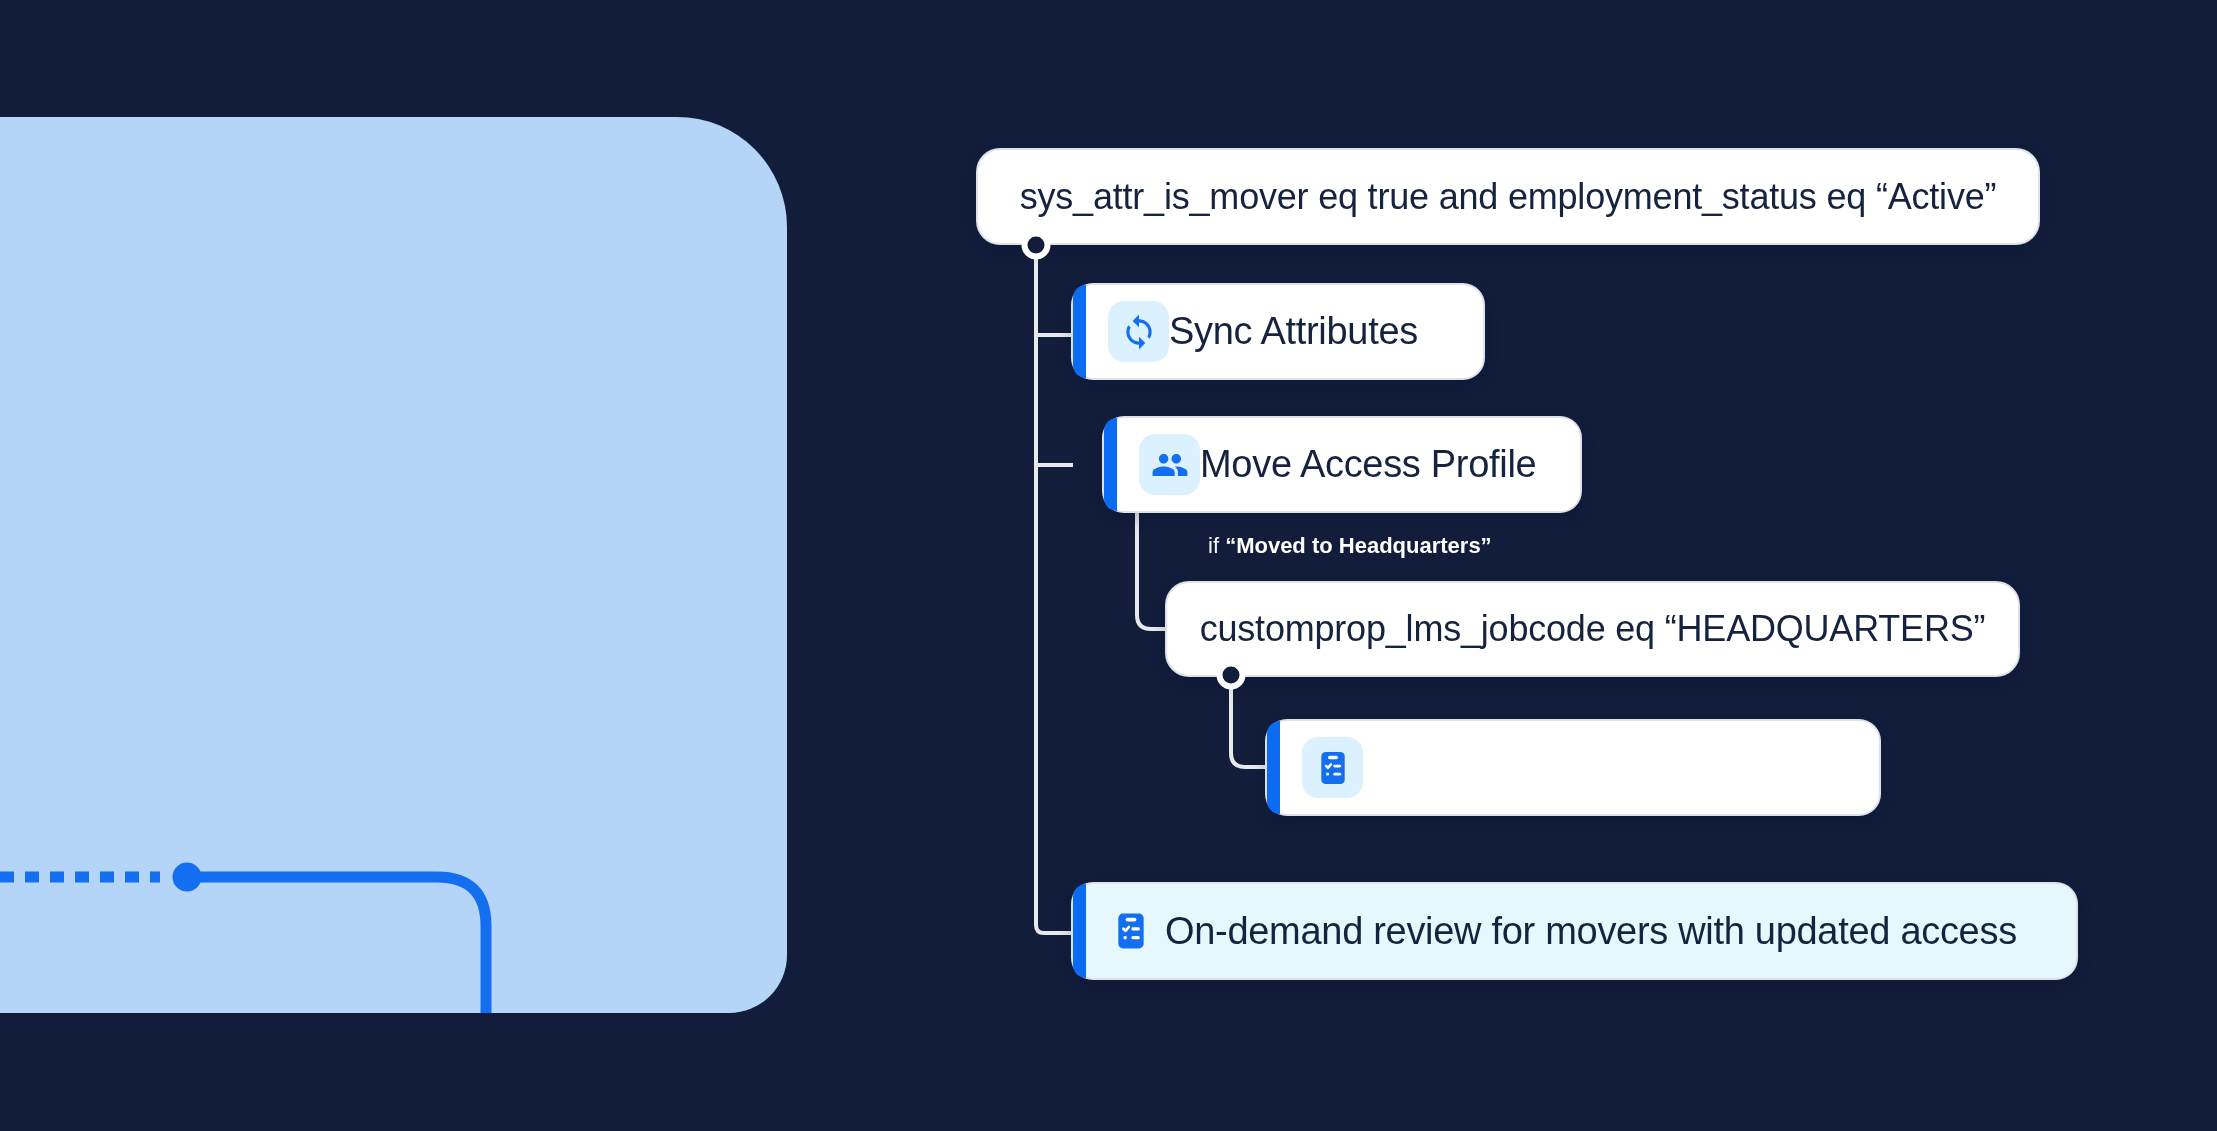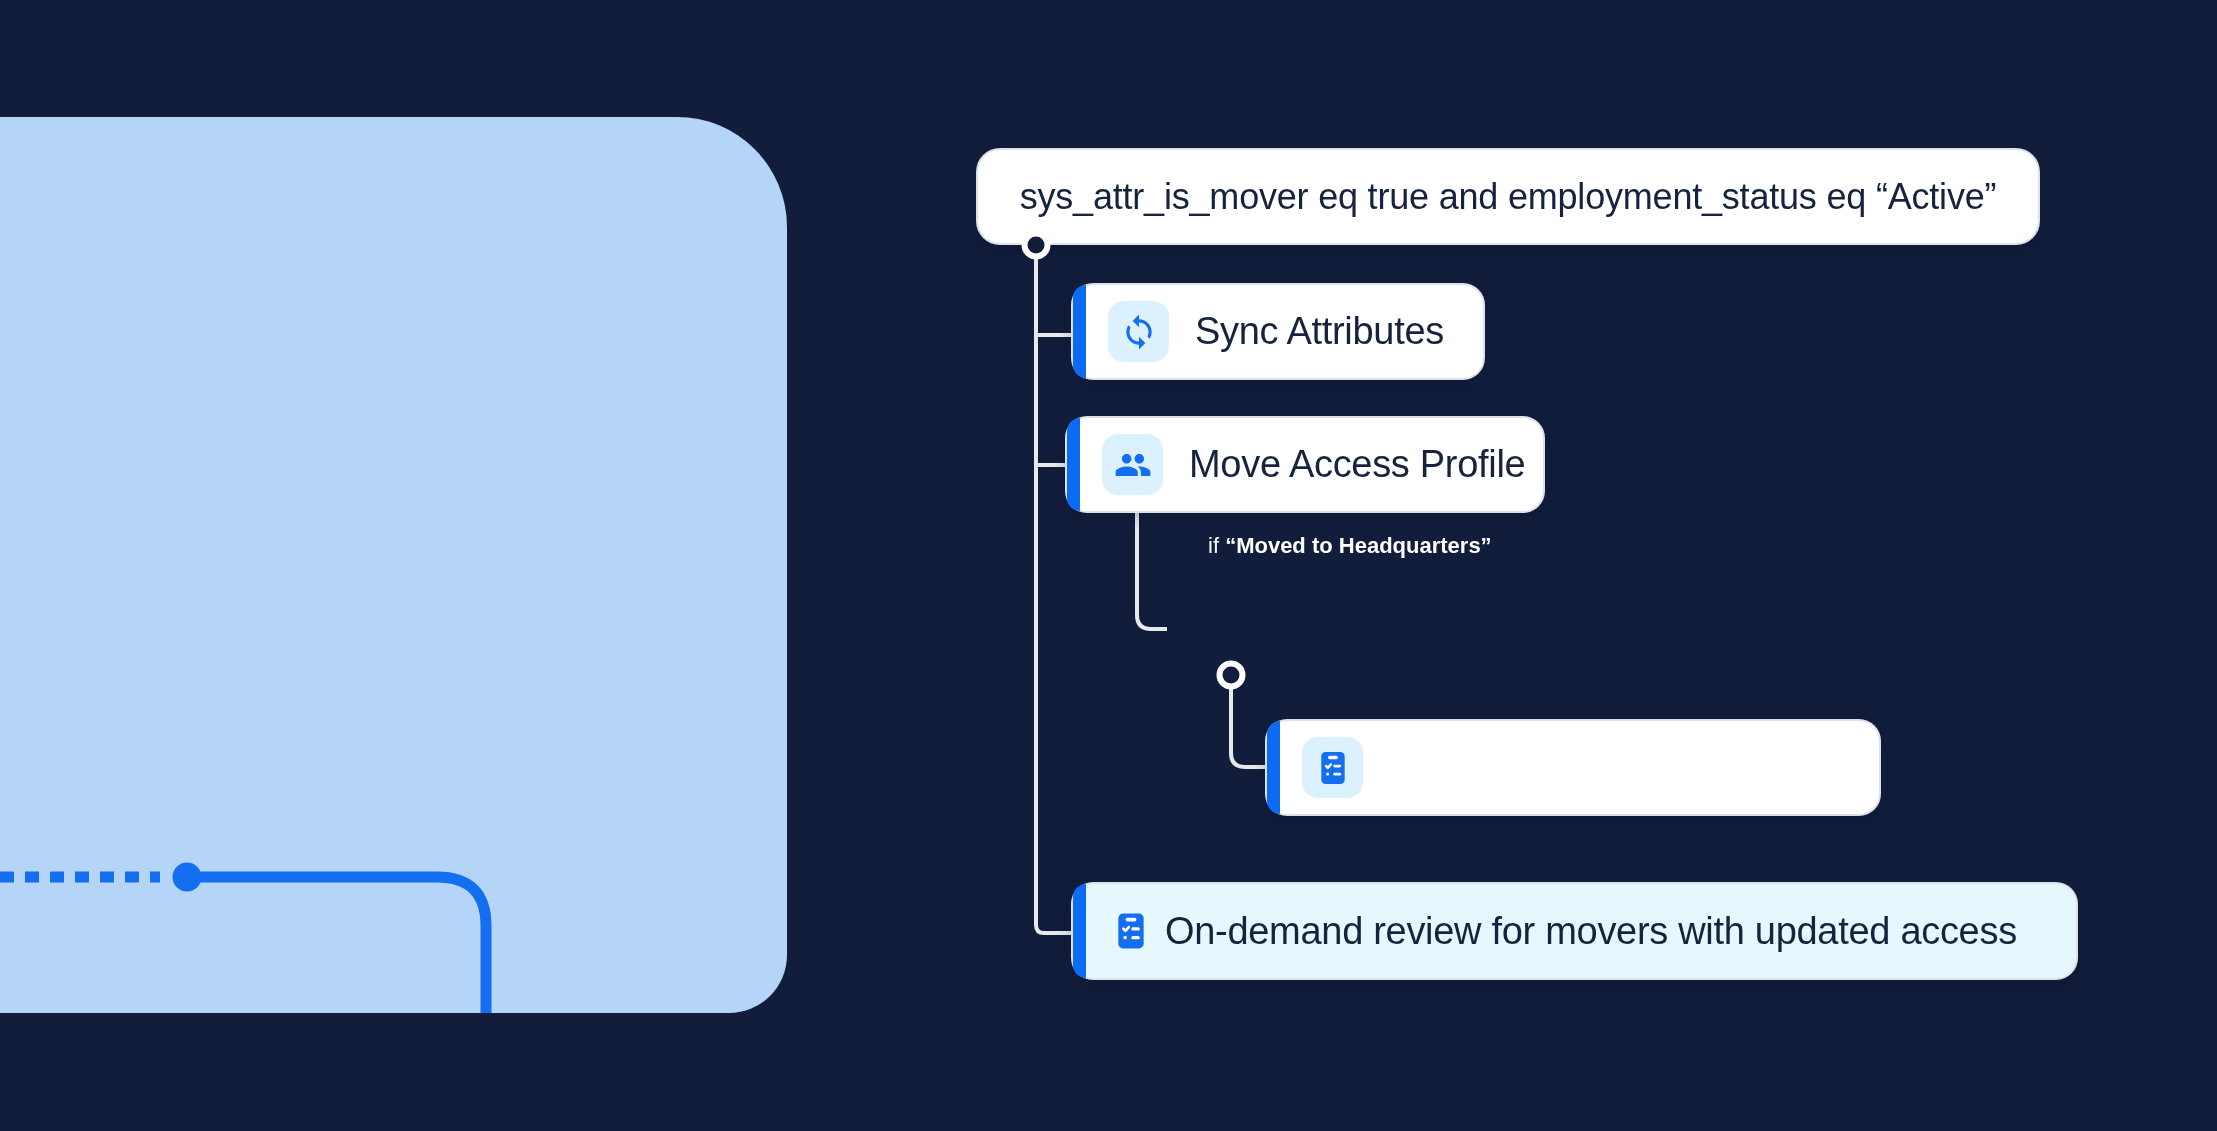--- a/index.html
+++ b/index.html
@@ -59,25 +59,25 @@
     background:#0b6bf2;border-radius:20px 0 0 20px;
   }
   .tile{
     width:61px;height:61px;border-radius:16px;background:var(--tile);
     display:flex;align-items:center;justify-content:center;
     margin-left:35px;flex:0 0 auto;
   }
   .tile svg{width:38px;height:38px}
   .node-label{
     font-size:38px;font-weight:500;color:var(--navy-text);
-    margin-left:26px;white-space:nowrap;letter-spacing:-0.3px;
+    white-space:nowrap;letter-spacing:-0.3px;
   }
   .card-root   {left:978px; top:150px; width:1060px;height:93px}
   .card-sync   {left:1073px;top:285px; width:410px; height:93px}
-  .card-move   {left:1067px;top:418px; width:476px; height:93px}
+  .card-move   {left:1104px;top:418px; width:476px; height:93px}
   .card-jobcode{left:1167px;top:583px; width:851px; height:92px}
   .card-hq     {left:1267px;top:721px; width:612px; height:93px}
   .card-final  {left:1073px;top:884px; width:1003px;height:94px;background:var(--card-cyan)}
   .card-final .bare-icon{width:38px;height:48px;margin-left:39px;flex:0 0 auto}
   .card-final .node-label{margin-left:15px}
 
   .if-label{
     position:absolute;left:1208px;top:533px;z-index:4;
     font-size:22px;color:#f4f6fb;letter-spacing:0;white-space:nowrap;
   }
@@ -143,20 +143,23 @@
         <path fill="#146ef0" d="M16 11c1.66 0 2.99-1.34 2.99-3S17.66 5 16 5c-1.66 0-3 1.34-3 3s1.34 3 3 3zm-8 0c1.66 0 2.99-1.34 2.99-3S9.66 5 8 5C6.34 5 5 6.34 5 8s1.34 3 3 3zm0 2c-2.33 0-7 1.17-7 3.5V19h14v-2.5c0-2.33-4.67-3.5-7-3.5zm8 0c-.29 0-.62.02-.97.05 1.16.84 1.97 1.97 1.97 3.45V19h6v-2.5c0-2.33-4.67-3.5-7-3.5z"></path>
       </svg>
     </span>
     <span class="node-label">Move Access Profile</span>
   </div>
 
   <div class="if-label">
     <span>if </span><span class="if-strong">“Moved to Headquarters”</span>
   </div>
 
+  <div class="card cond card-jobcode">
+    <span class="cond-text">customprop_lms_jobcode eq “HEADQUARTERS”</span>
+  </div>
 
   <div class="card card-hq">
     <span class="bar"></span>
     <span class="tile">
       <svg viewBox="0 0 24 26">
         <rect x="4" y="2" width="16" height="22" rx="3" fill="#146ef0"></rect>
         <rect x="8.6" y="4.6" width="6.8" height="2.4" rx="1.2" fill="#fff"></rect>
         <path d="M7.2 11.6 l1.3 1.3 2.1-2.4" stroke="#fff" stroke-width="1.7" fill="none" stroke-linecap="round" stroke-linejoin="round"></path>
         <rect x="12.2" y="10.7" width="5.4" height="2" rx="1" fill="#fff"></rect>
         <rect x="7.3" y="16.2" width="2" height="2" rx="0.7" fill="#fff"></rect>

